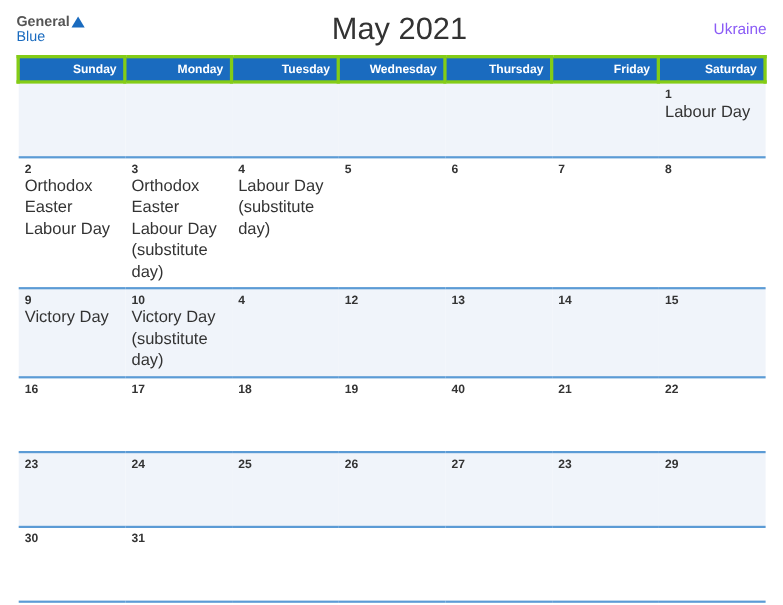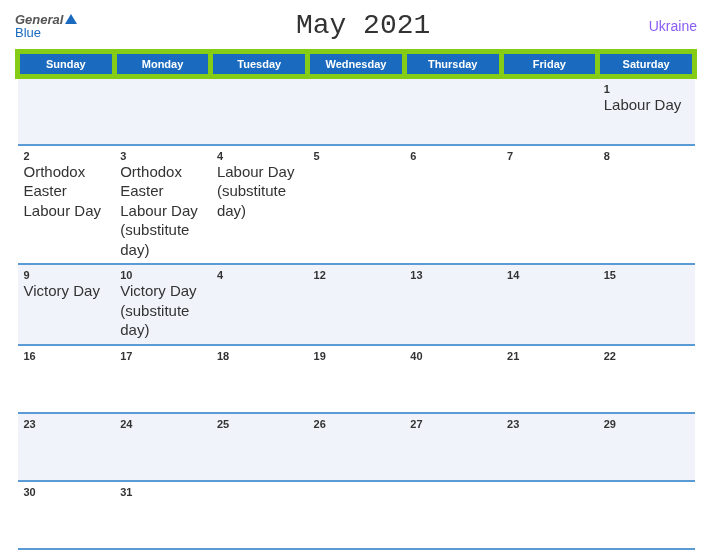--- a/index.html
+++ b/index.html
@@ -25,21 +25,20 @@
     .logo {
       display: flex;
       flex-direction: column;
       align-items: flex-start;
       line-height: 1;
     }
     .logo-general {
       font-size: 13px;
       font-weight: bold;
       color: #555;
-      font-style: italic;
     }
     .logo-blue {
       font-size: 13px;
       font-weight: normal;
       color: #1a6bbf;
     }
     .logo-triangle {
       display: inline-block;
       width: 0;
       height: 0;
@@ -51,39 +50,38 @@
     }
     .logo-row {
       display: flex;
       align-items: center;
     }
     .month-title {
       font-size: 28px;
       font-weight: normal;
       color: #333;
       text-align: center;
-      font-family: Liberation Mono, monospace;
     }
     .country {
       font-size: 14px;
       color: #8b5cf6;
       text-align: right;
     }
     .calendar {
       width: 100%;
       border-collapse: collapse;
     }
     .calendar thead tr th {
       background: #1a6bbf;
       color: #fff;
       font-size: 11px;
       font-weight: bold;
       padding: 4px 6px;
-      text-align: center;
-      border: 5px solid #84cc16;
+      text-align: right;
+      border: 3px solid #84cc16;
     }
     .calendar tbody tr {
       border-bottom: 2px solid #5b9bd5;
     }
     .calendar tbody tr td {
       vertical-align: top;
       padding: 4px 6px;
       font-size: 11px;
       color: #333;
       border: none;

